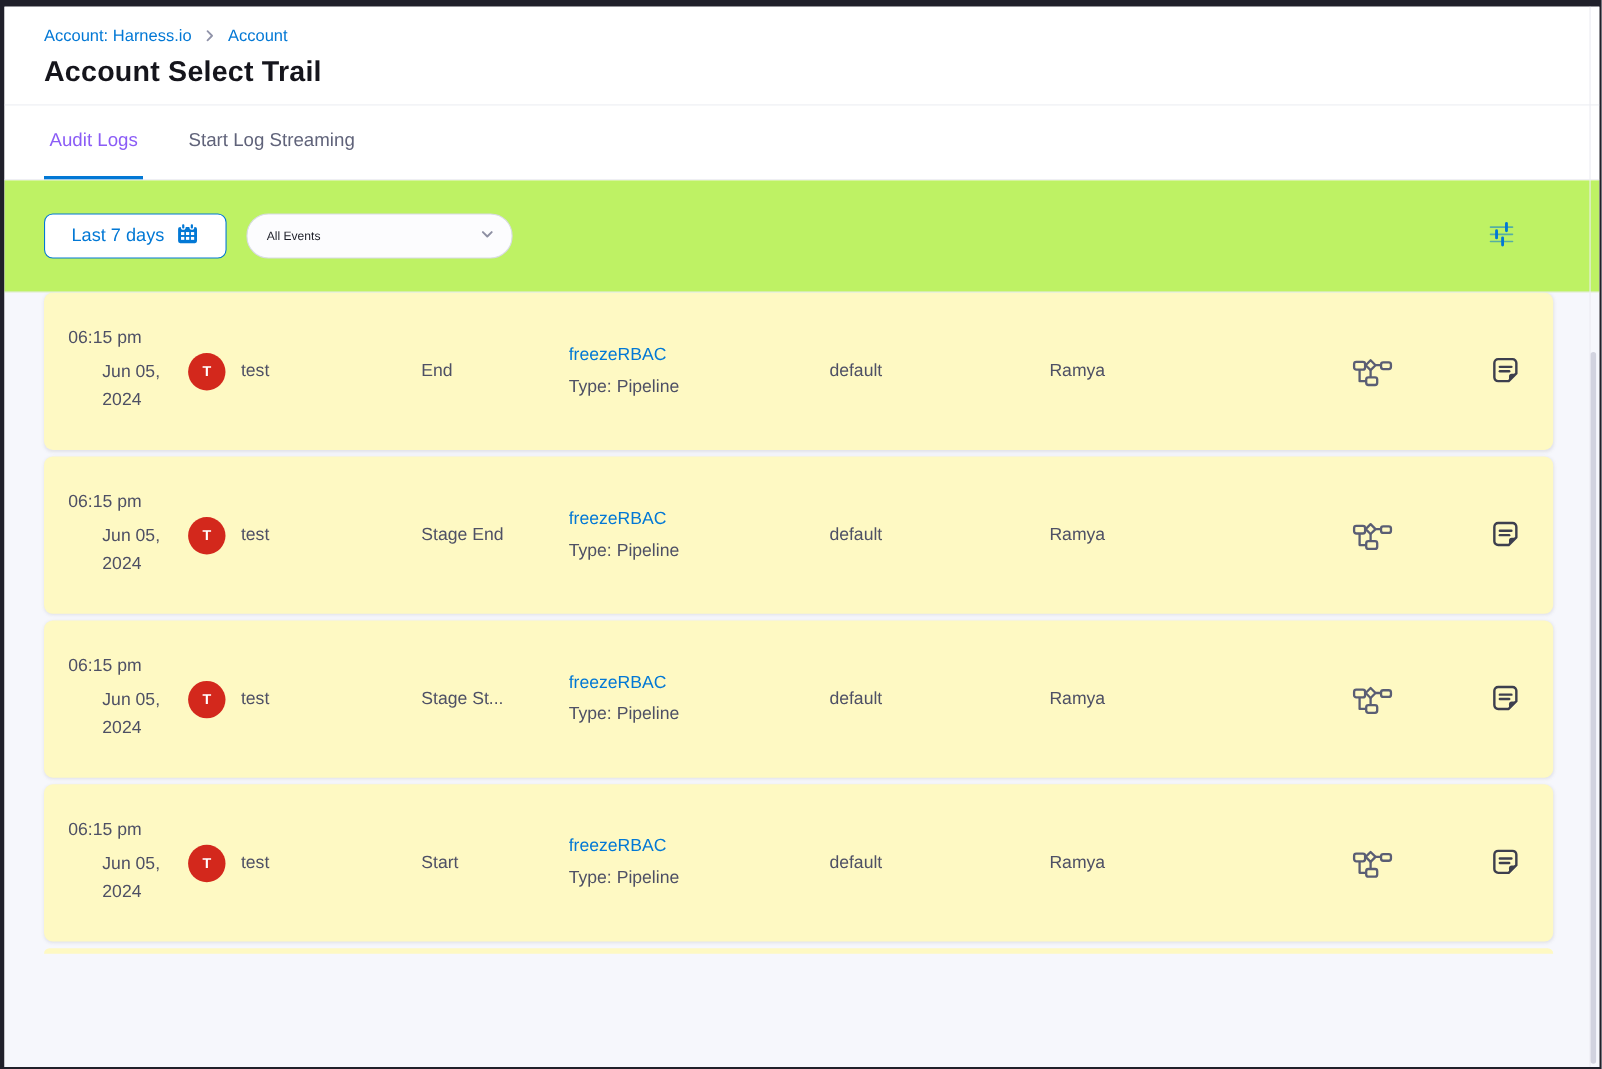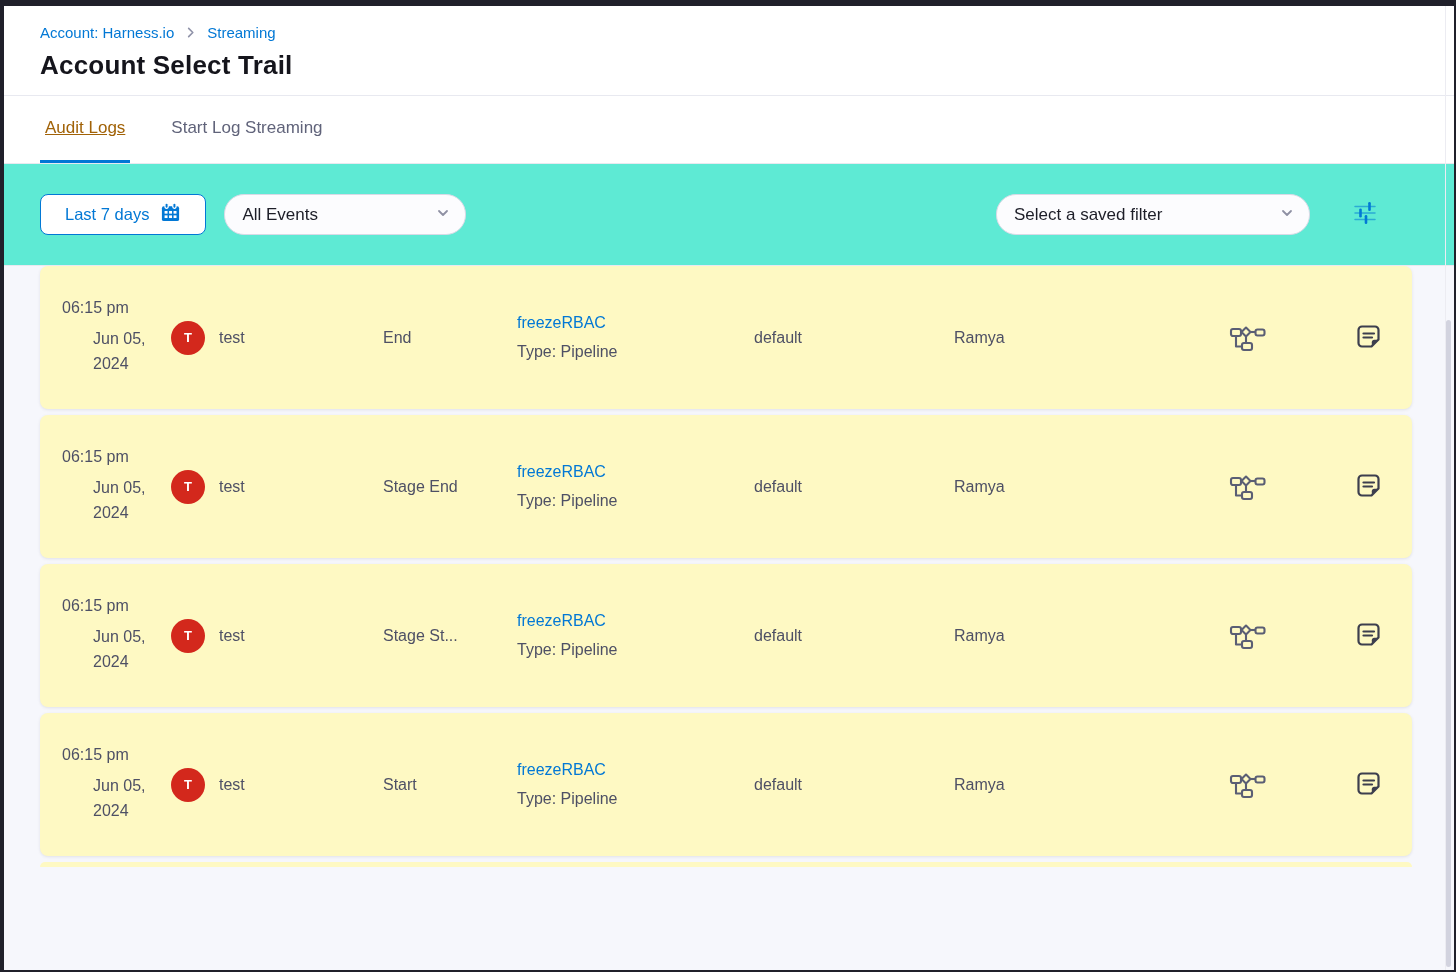--- a/index.html
+++ b/index.html
@@ -20,33 +20,33 @@
   
   .page-header { padding:18px 36px 14px; background:#fff; border-bottom:1px solid var(--border); flex:0 0 auto; }
   .breadcrumb { display:flex; align-items:center; gap:11px; font-size:15px; }
   .crumb { color:var(--primary-blue); cursor:pointer; }
   .crumb-sep { display:flex; align-items:center; }
   .page-title { margin-top:9px; font-size:26px; font-weight:700; color:#15151c; letter-spacing:.2px; }
 
   
   .tab-bar { display:flex; gap:36px; padding:0 36px; height:68px; background:#fff; border-bottom:1px solid var(--border); flex:0 0 auto; }
   .tab { display:flex; align-items:center; font-size:17px; color:#60637a; cursor:pointer; border-bottom:3px solid transparent; padding:0 5px; }
-  .tab.active { color:#a16207; border-bottom-color:var(--primary-blue);text-decoration:underline; }
+  .tab.active { color:#8b5cf6; border-bottom-color:var(--primary-blue); }
 
   
-  .filter-bar { display:flex; align-items:center; padding:0 36px; height:102px; background:#5eead4; border-bottom:1px solid var(--border); flex:0 0 auto; }
+  .filter-bar { display:flex; align-items:center; padding:0 36px; height:102px; background:#bef264; border-bottom:1px solid var(--border); flex:0 0 auto; }
   .date-btn {
     height:41px; padding:0 24px; border:1.5px solid var(--primary-blue); border-radius:8px;
     background:#fff; color:var(--primary-blue); font-size:16.5px; font-weight:500;
     display:flex; align-items:center; gap:11px; cursor:pointer; font-family:inherit;
   }
   .select {
     height:41px; border:1px solid #d8dae6; border-radius:20px; background:#fcfcfe;
     display:flex; align-items:center; justify-content:space-between; padding:0 15px 0 17px;
-    font-size:17px; color:#1d1e28; cursor:pointer;
+    font-size:11px; color:#1d1e28; cursor:pointer;
   }
   .select.events { width:242px; margin-left:18px; }
   .select.saved  { width:314px; }
   .spacer { flex:1; }
   .sliders-btn { background:none; border:none; cursor:pointer; color:var(--primary-blue); margin:0 36px 0 38px; padding:4px; display:flex; }
 
   
   .table-area { flex:1; background:var(--table-bg); position:relative; overflow:hidden; }
   .grid {
     display:grid;
@@ -87,21 +87,21 @@
   <div class="track-line"></div>
 
   <div class="page-header">
     <div class="breadcrumb">
       <span class="crumb">Account: Harness.io</span>
       <span class="crumb-sep">
         <svg width="11" height="11" viewBox="0 0 12 12" fill="none" stroke="#9093a9" stroke-width="1.8" stroke-linecap="round" stroke-linejoin="round">
             <path d="M4 1.5 L8.5 6 L4 10.5"></path>
           </svg>
       </span>
-      <span class="crumb">Streaming</span>
+      <span class="crumb">Account</span>
     </div>
     <div class="page-title">Account Select Trail</div>
   </div>
 
   <div class="tab-bar">
     <div class="tab active">Audit Logs</div>
     <div class="tab">Start Log Streaming</div>
   </div>
 
   <div class="filter-bar">
@@ -128,28 +128,20 @@
       <span>All Events</span>
       <span>
         <svg width="14" height="14" viewBox="0 0 14 14" fill="none" stroke="#8e90a3" stroke-width="1.8" stroke-linecap="round" stroke-linejoin="round">
             <path d="M3 5 l4 4 4 -4"></path>
           </svg>
       </span>
     </div>
 
     <span class="spacer"></span>
 
-    <div class="select saved">
-      <span>Select a saved filter</span>
-      <span>
-        <svg width="14" height="14" viewBox="0 0 14 14" fill="none" stroke="#8e90a3" stroke-width="1.8" stroke-linecap="round" stroke-linejoin="round">
-            <path d="M3 5 l4 4 4 -4"></path>
-          </svg>
-      </span>
-    </div>
 
     <button class="sliders-btn">
       <span>
         <svg width="26" height="26" viewBox="0 0 26 26" fill="none" stroke="currentColor" stroke-linecap="round">
           <g stroke-width="1.5" opacity=".55">
               <path d="M3 6.5h20"></path>
               <path d="M3 13h20"></path>
               <path d="M3 19.5h20"></path>
             </g>
           <g stroke-width="2.6">

